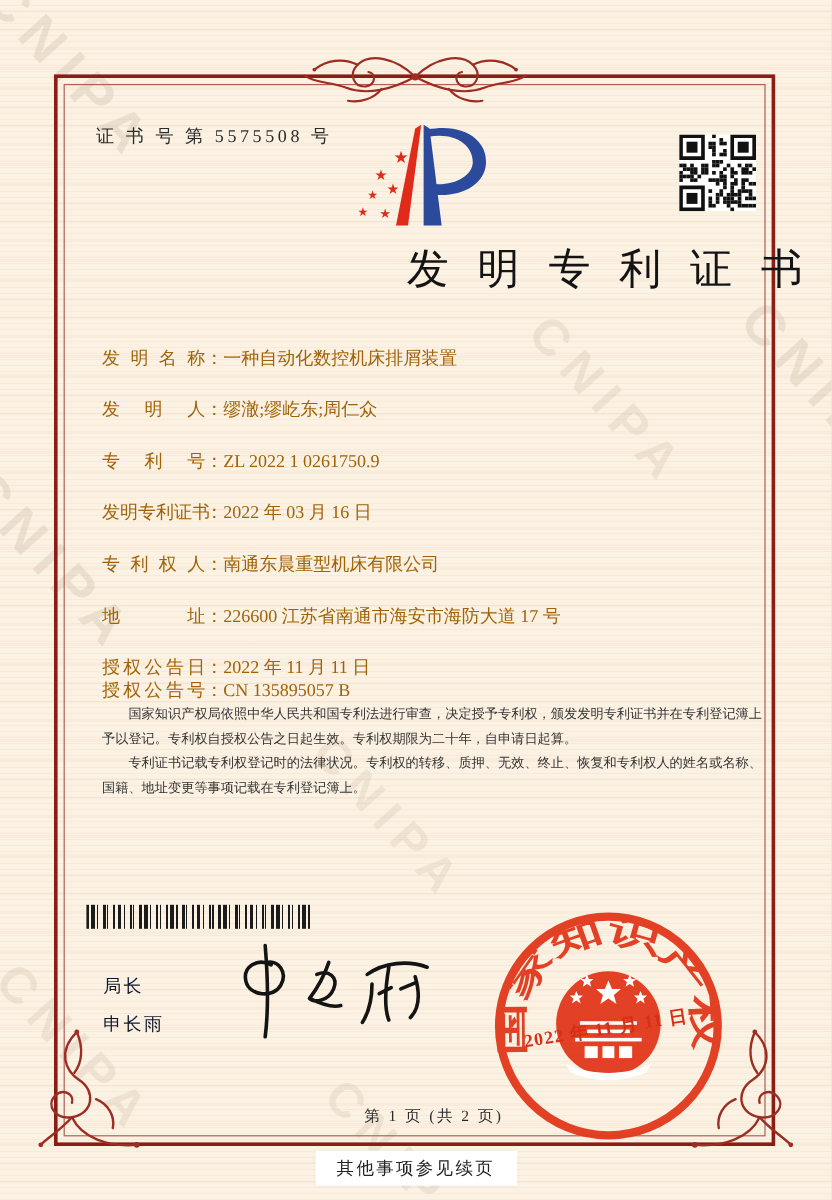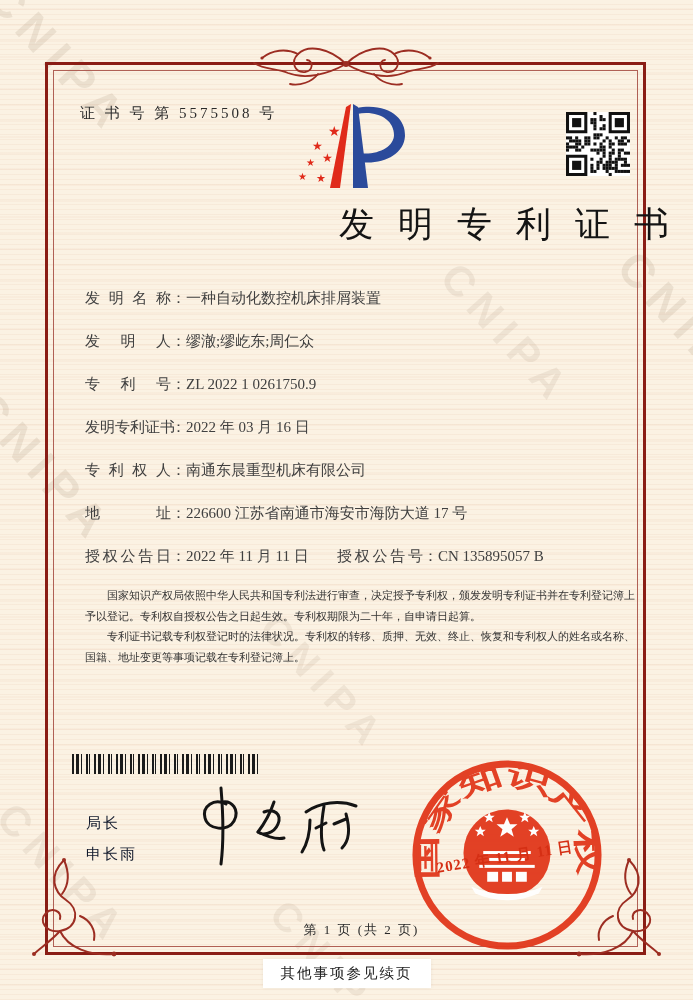--- a/index.html
+++ b/index.html
@@ -25,23 +25,23 @@
   .border-inner { position:absolute; left:53px; top:70px; width:585px; height:877px; border:1px solid #b06055; z-index:2; }
   .ornament { position:absolute; z-index:3; }
   .cert-no { position:absolute; left:80px; top:104px; font-size:15px; letter-spacing:3px; color:#2b2b2b; z-index:4;text-align:right; }
   .logo { position:absolute; left:290px; top:100px; z-index:4; }
   .qr { position:absolute; left:566px; top:112px; width:64px; height:64px; z-index:4; }
   .title {
     position:absolute; left:0; right:0; top:201px; text-align:right;
     font-size:35px; font-weight:normal; letter-spacing:24px; text-indent:24px; color:#141414; z-index:4;
   }
   .fields { position:absolute; left:85px; top:289px; right:52px; z-index:4; }
-  .field-row { margin-bottom:23px; font-size:15px; height:20px; color:#404040; white-space:nowrap; }
+  .field-row { margin-bottom:23px; font-size:15px; height:20px; color:#a16207; white-space:nowrap; }
   .fl { display:inline-block; width:86px; text-align:justify; text-align-last:justify; }
-  .field-row.dbl { display:flex; }
+  .field-row.dbl { display:flex;flex-direction:column; }
   .field-row.dbl .grp1 { width:252px; }
   .paras { position:absolute; left:85px; right:58px; top:585px; font-size:11px; line-height:1.88; color:#333; text-align:justify; z-index:4; }
   .paras p { text-indent:2em; }
   .barcode {
     position:absolute; left:72px; top:754px; width:188px; height:20px; z-index:4;
     background:repeating-linear-gradient(90deg,
       #1b1b1b 0 2px, transparent 2px 4px,
       #1b1b1b 4px 7px, transparent 7px 9px,
       #1b1b1b 9px 10px, transparent 10px 14px,
       #1b1b1b 14px 16px, transparent 16px 17px,

